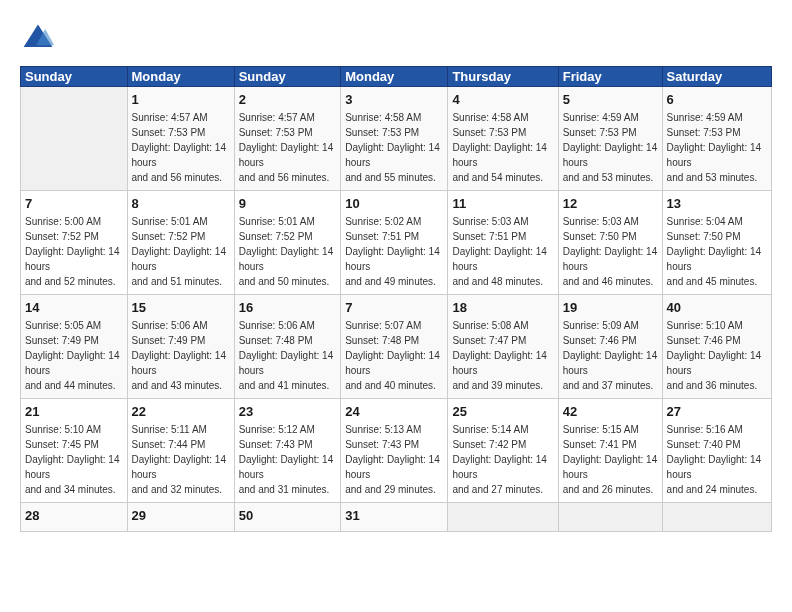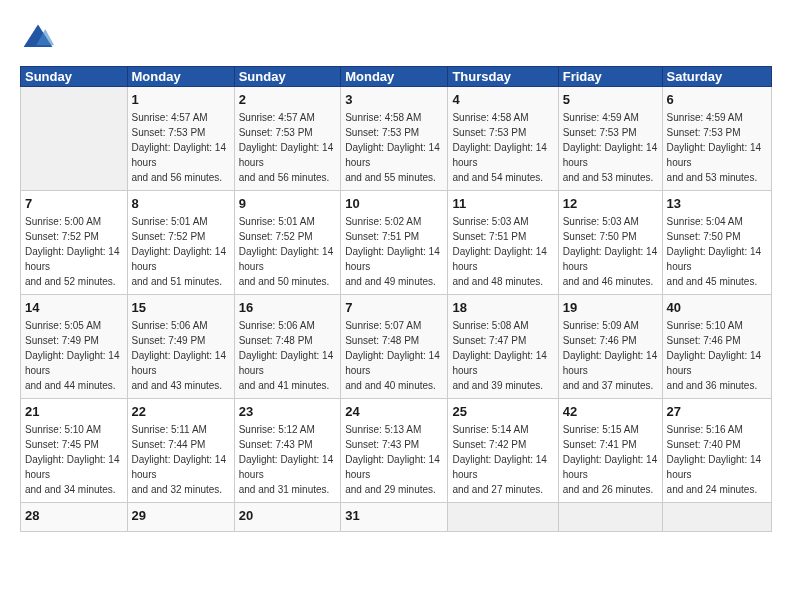--- a/index.html
+++ b/index.html
@@ -235,21 +235,21 @@
         </td>
       </tr>
       <tr>
         <td>
           <span class="day-number">28</span>
         </td>
         <td>
           <span class="day-number">29</span>
         </td>
         <td>
-          <span class="day-number">20</span>
+          <span class="day-number">50</span>
         </td>
         <td>
           <span class="day-number">31</span>
         </td>
         <td class="empty-cell"></td>
         <td class="empty-cell"></td>
         <td class="empty-cell"></td>
       </tr>
     </tbody>
 </table>

